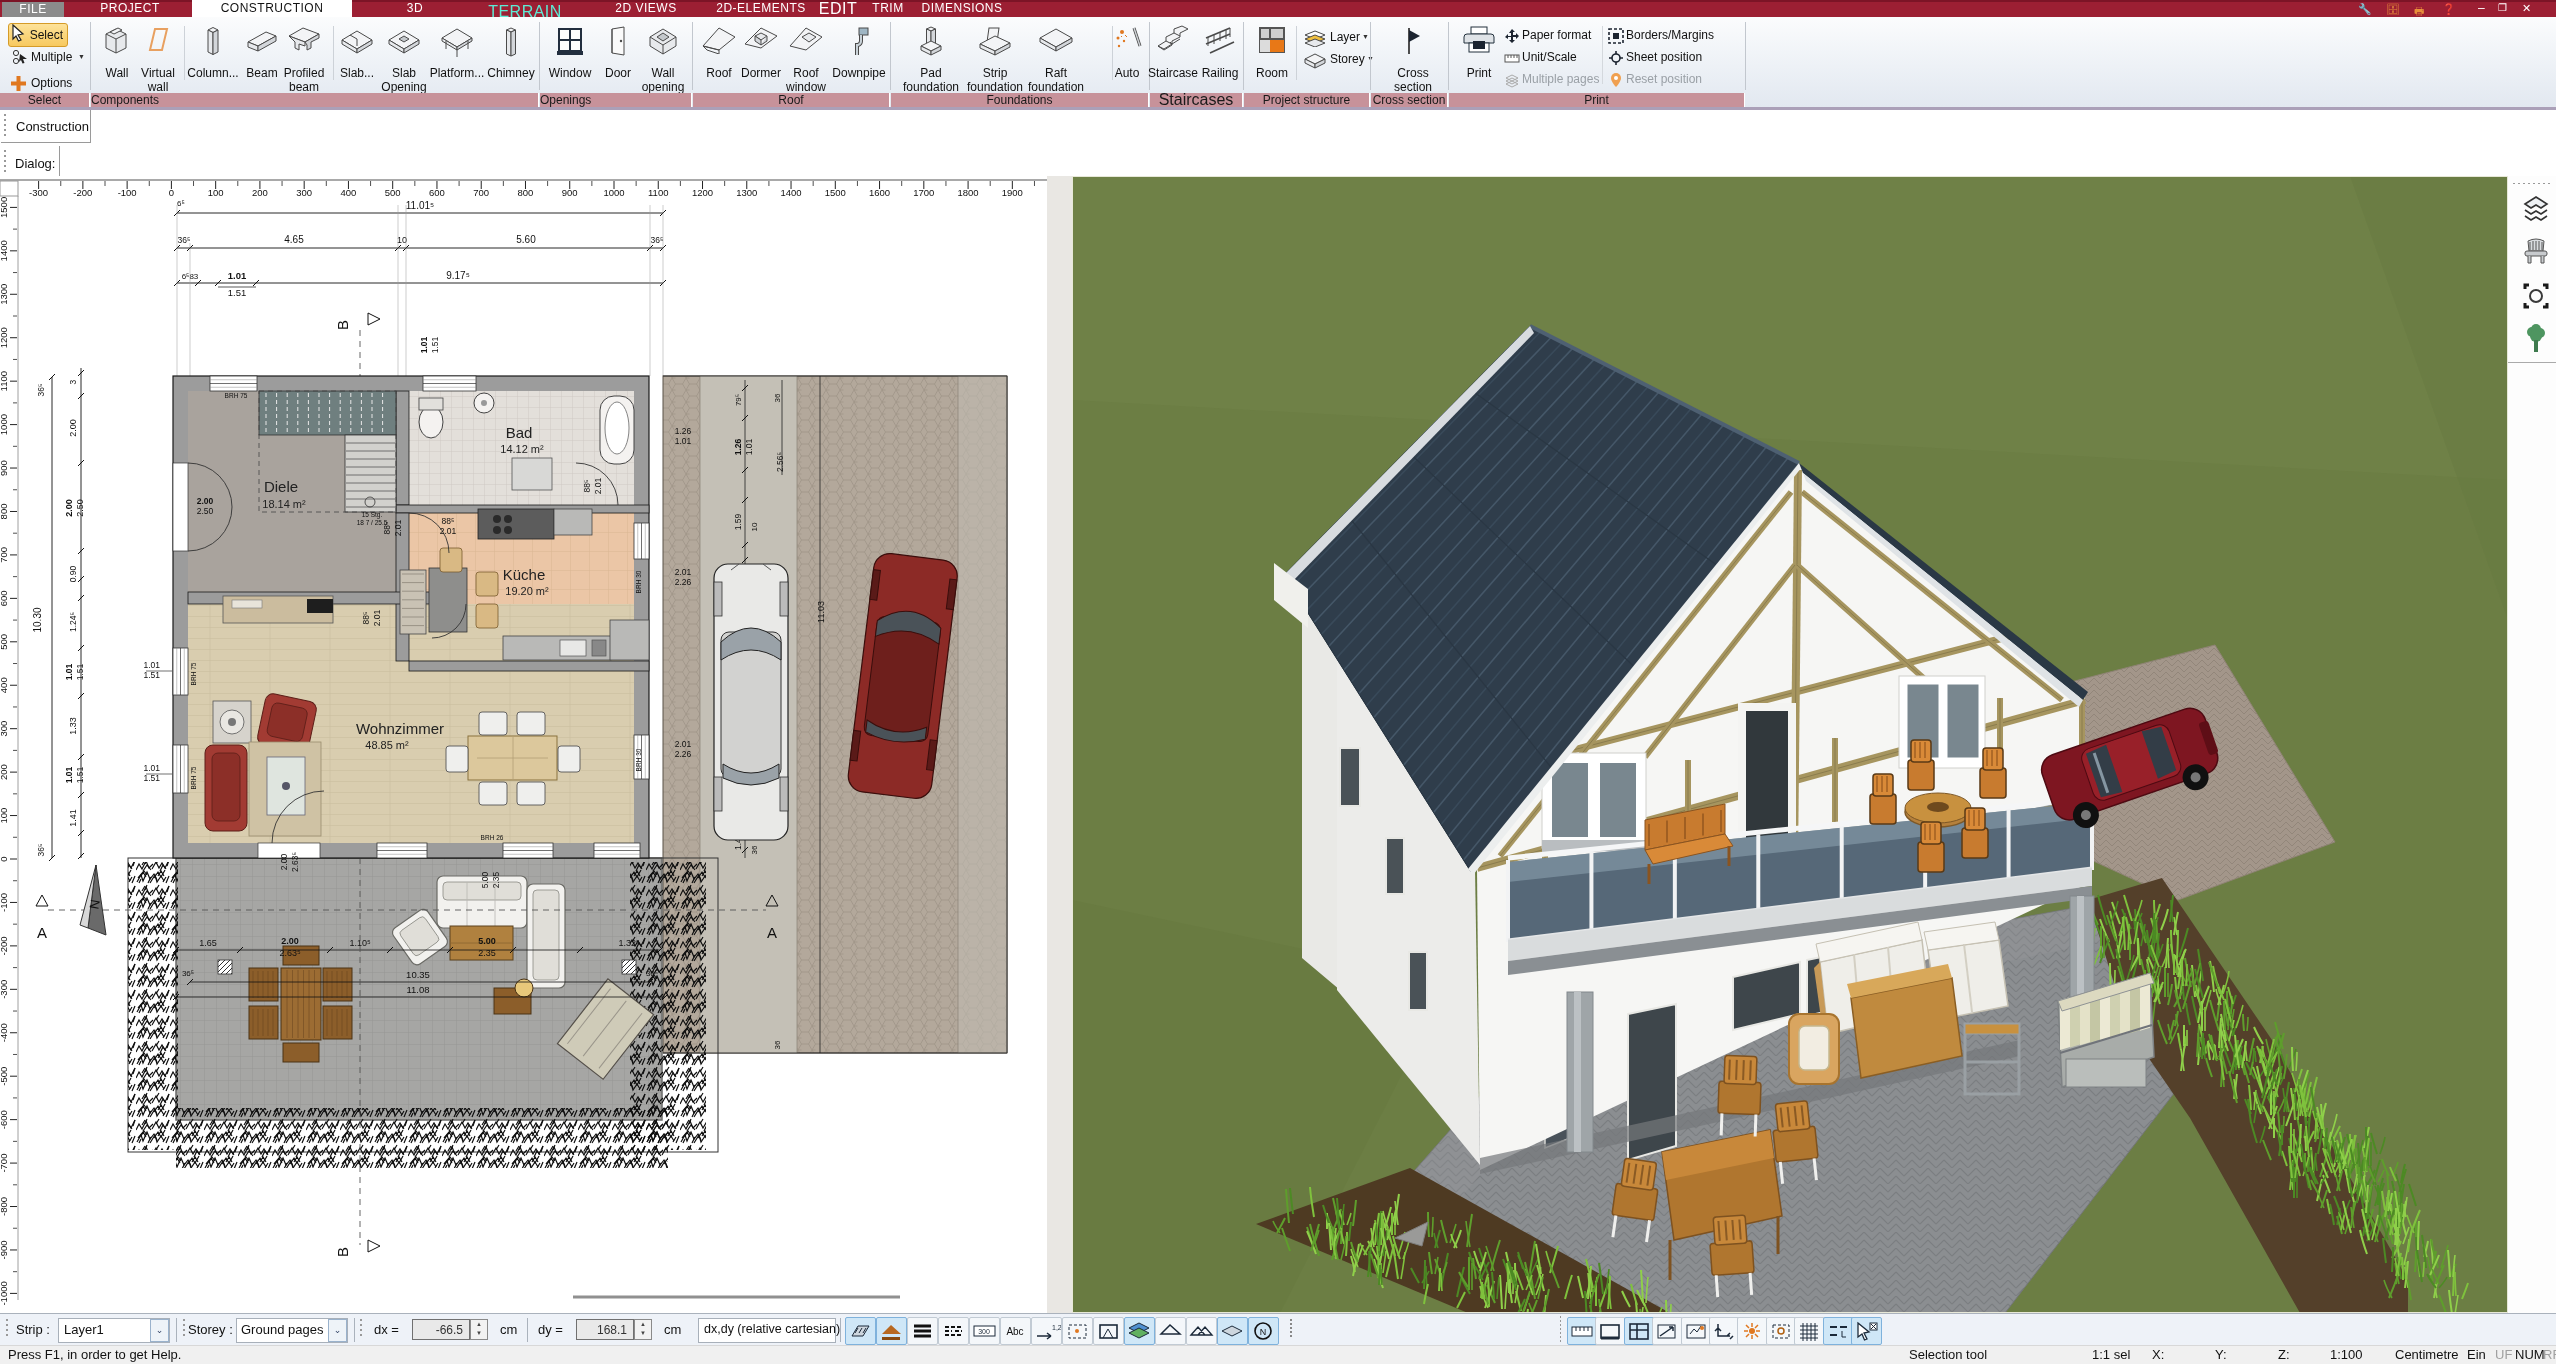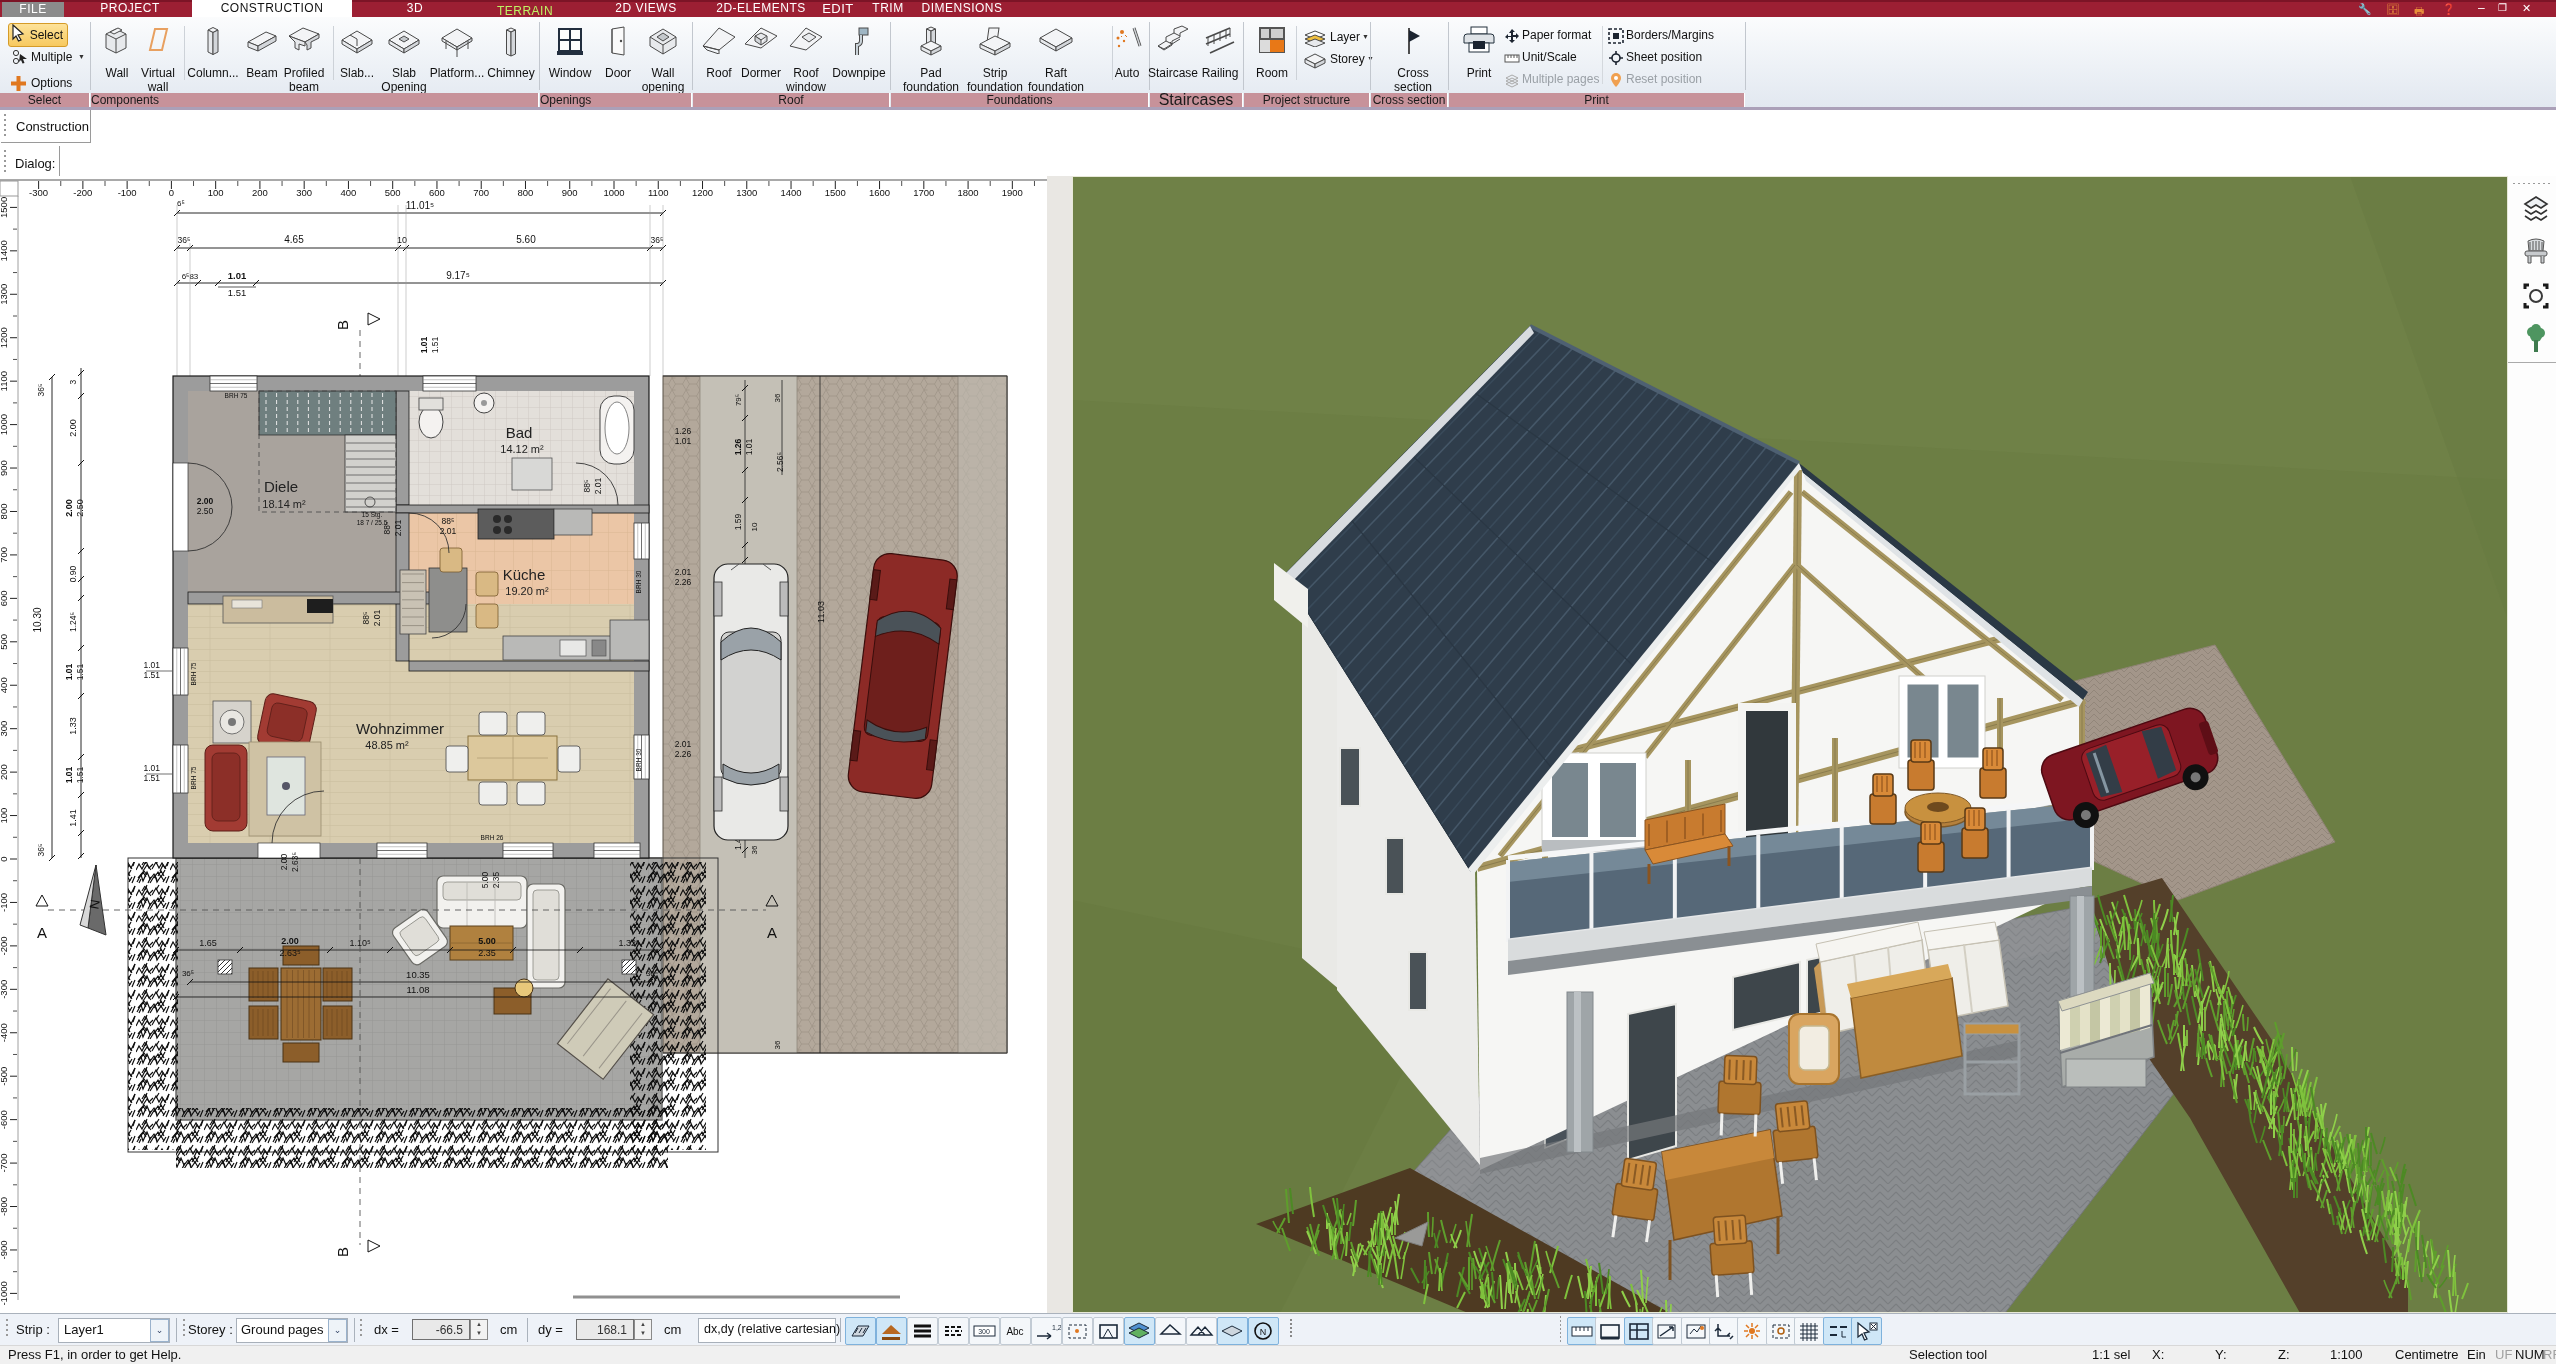--- a/index.html
+++ b/index.html
@@ -1,22 +1,22 @@
 <!DOCTYPE html>
 <html><head><meta charset="utf-8"><style>html,body{margin:0;padding:0;background:#fff}*{box-sizing:content-box}body{font-family:"Liberation Sans",sans-serif;-webkit-font-smoothing:antialiased}#app{position:relative;width:2556px;height:1364px;overflow:hidden;background:#fff}</style></head><body>
 <div id="app">
     <div style="position:absolute;left:0;top:0;width:2556px;height:17px;background:#9c1f33">
       <div style="position:absolute;left:0;top:0;width:2556px;height:2px;background:#7c1426"></div>
       <div style="position:absolute;left:2px;top:2px;width:62px;height:15px;background:#8b8b8b;color:#fff;font-size:12px;text-align:center;line-height:15px;letter-spacing:.5px">FILE</div>
       <div style="position:absolute;left:130px;top:0;transform:translateX(-50%);color:#fff;font-size:12px;line-height:17px;letter-spacing:.5px">PROJECT</div>
       <div style="position:absolute;left:415px;top:0;transform:translateX(-50%);color:#fff;font-size:12px;line-height:17px;letter-spacing:.5px">3D</div>
-      <div style="position:absolute;left:525px;top:3px;transform:translateX(-50%);color:#bef264;font-size:12px;line-height:17px;letter-spacing:.5px">TERRAIN</div>
+      <div style="position:absolute;left:525px;top:3px;transform:translateX(-50%);color:#5eead4;font-size:16px;line-height:17px;letter-spacing:.5px">TERRAIN</div>
       <div style="position:absolute;left:646px;top:0;transform:translateX(-50%);color:#fff;font-size:12px;line-height:17px;letter-spacing:.5px">2D VIEWS</div>
       <div style="position:absolute;left:761px;top:0;transform:translateX(-50%);color:#fff;font-size:12px;line-height:17px;letter-spacing:.5px">2D-ELEMENTS</div>
-      <div style="position:absolute;left:838px;top:0;transform:translateX(-50%);color:#fff;font-size:13px;line-height:17px;letter-spacing:.5px">EDIT</div>
+      <div style="position:absolute;left:838px;top:0;transform:translateX(-50%);color:#fff;font-size:16px;line-height:17px;letter-spacing:.5px">EDIT</div>
       <div style="position:absolute;left:888px;top:0;transform:translateX(-50%);color:#fff;font-size:12px;line-height:17px;letter-spacing:.5px">TRIM</div>
       <div style="position:absolute;left:962px;top:0;transform:translateX(-50%);color:#fff;font-size:12px;line-height:17px;letter-spacing:.5px">DIMENSIONS</div>
       <div style="position:absolute;left:192px;top:0;width:160px;height:17px;background:#fff;color:#111;font-size:12px;text-align:center;line-height:17px;letter-spacing:.5px">CONSTRUCTION</div>
       <div style="position:absolute;left:2358px;top:3px;font-size:11px;color:#e8903c">🔧</div>
       <div style="position:absolute;left:2386px;top:3px;font-size:11px;color:#e8903c">🗄</div>
       <div style="position:absolute;left:2414px;top:3px;font-size:11px;color:#e8903c">🖶</div>
       <div style="position:absolute;left:2442px;top:3px;font-size:11px;color:#f0b060">❓</div>
       <div style="position:absolute;left:2478px;top:1px;font-size:12px;color:#fff">–</div>
       <div style="position:absolute;left:2498px;top:2px;font-size:10px;color:#fff">❐</div>
       <div style="position:absolute;left:2522px;top:2px;font-size:11px;color:#fff">✕</div>

